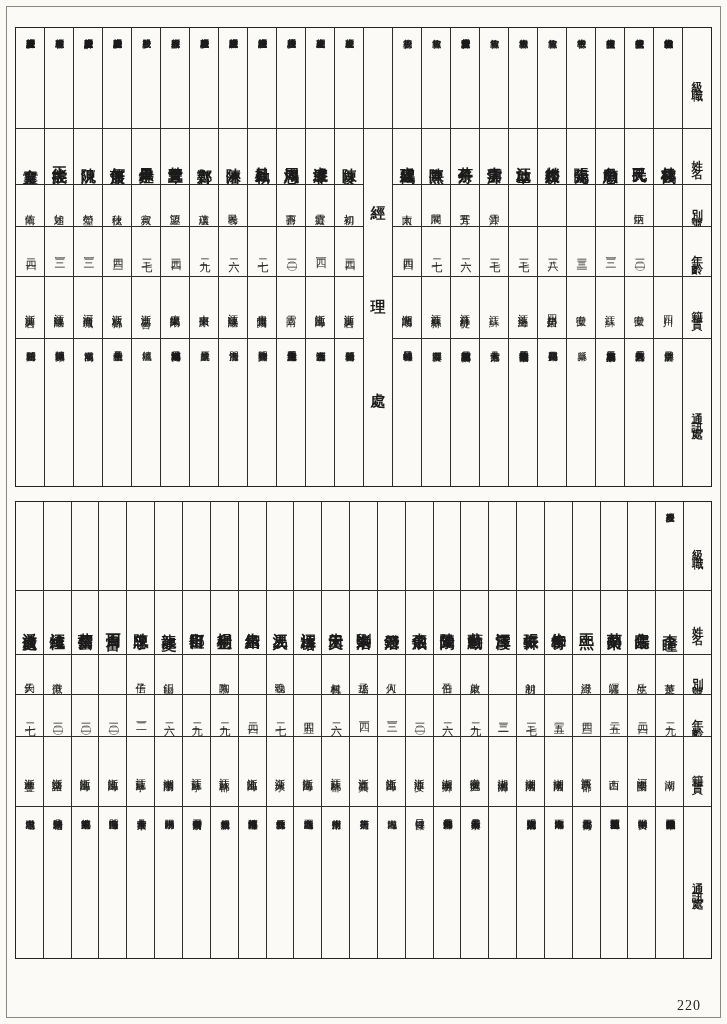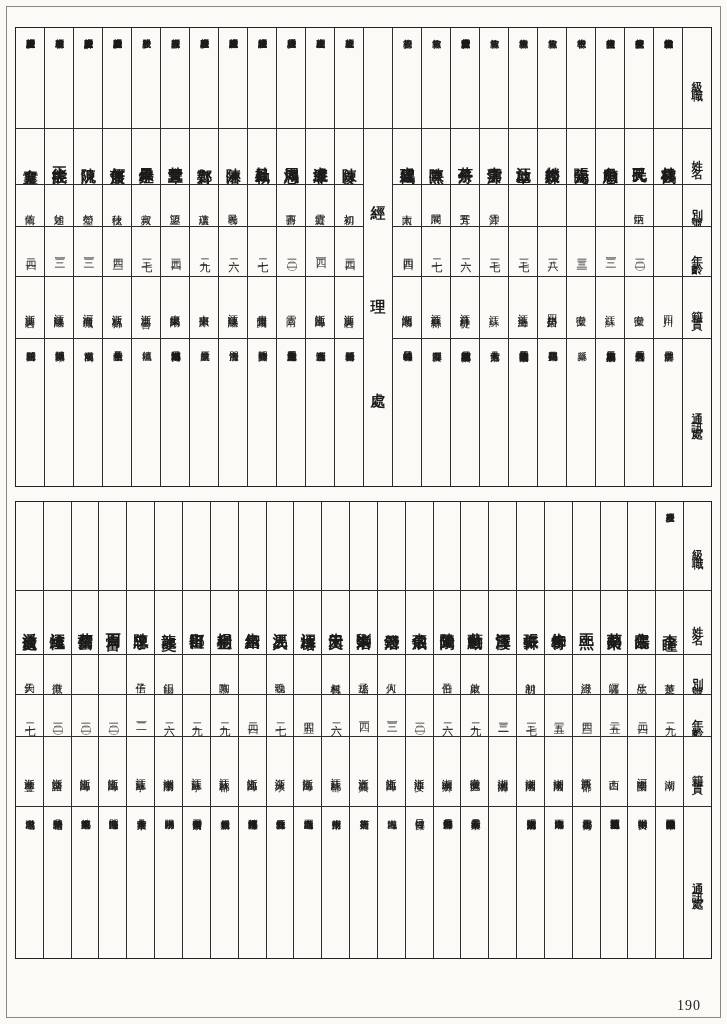--- a/index.html
+++ b/index.html
@@ -438,14 +438,14 @@
         <div class="vcol">
           <div class="vcell cell-rank" style="height: 88px;"></div>
           <div class="vcell cell-name" style="height: 64px;">潘庭俊</div>
           <div class="vcell cell-alias" style="height: 40px;">天鈞</div>
           <div class="vcell cell-age" style="height: 42px;">二七</div>
           <div class="vcell cell-origin" style="height: 70px;">浙江孝豐</div>
           <div class="vcell cell-address" style="height: 152px;">孝豐城內洪宅</div>
         </div>
       </div>
   </div>
-  <div class="pagenum">190</div>
+  <div class="pagenum">220</div>
 </div>
 
 </body></html>

